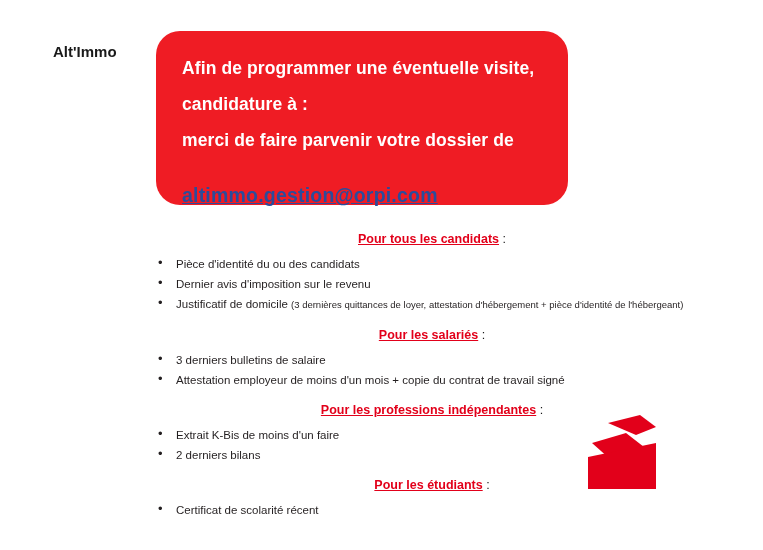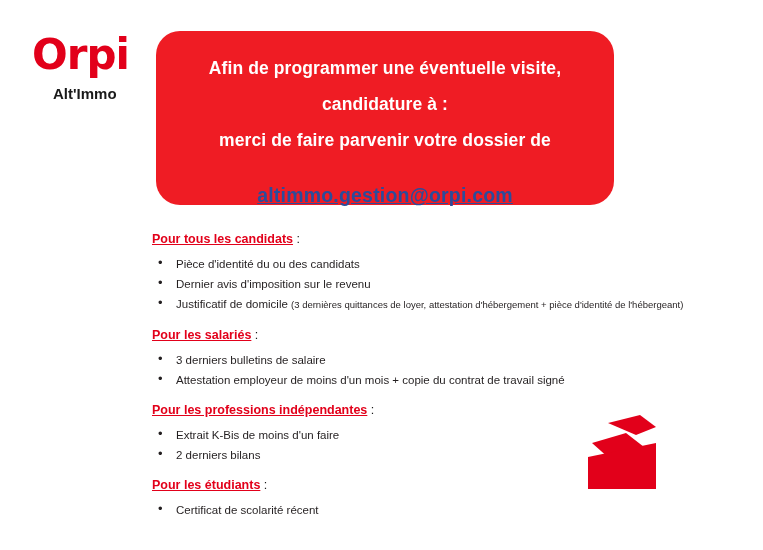--- a/index.html
+++ b/index.html
@@ -39,27 +39,27 @@
     margin-top: 9px;
     letter-spacing: 0px;
     margin-left: 21px;
   }
 
   
   .banner {
     position: absolute;
     left: 156px;
     top: 31px;
-    width: 458px;
+    width: 412px;
     height: 174px;
     background: #ef1c24;
     border-radius: 24px;
     box-sizing: border-box;
     padding: 19px 26px 0 26px;
-    text-align: center;
+    text-align: left;
   }
   .banner-line {
     color: #ffffff;
     font-family: "Liberation Sans", sans-serif;
     font-size: 17.5px;
     font-weight: bold;
     line-height: 36px;
     letter-spacing: 0.1px;
   }
   .banner-mail {
@@ -78,20 +78,21 @@
     position: absolute;
     left: 152px;
     top: 232px;
     width: 560px;
   }
   .section-head {
     color: #e2001a;
     font-size: 12.5px;
     font-weight: bold;
     margin: 0 0 9px 0;
+    text-align: center;
   }
   .section-head .underlined {
     text-decoration: underline;
   }
   .section-head .colon {
     color: #1a1a1a;
     font-weight: normal;
     text-decoration: none;
   }
   ul.items {
@@ -128,21 +129,20 @@
     height: 77px;
   }
   .folder svg {
     display: block;
   }
 </style>
 </head>
 <body>
 
 <div class="logo-block">
-  <div class="logo-word">Orpi</div>
   <div class="logo-sub">Alt'Immo</div>
 </div>
 
 <div class="banner">
   <div class="banner-line">Afin de programmer une éventuelle visite,</div>
   <div class="banner-line">candidature à :</div>
   <div class="banner-line">merci de faire parvenir votre dossier de</div>
   <a class="banner-mail" href="#">altimmo.gestion@orpi.com</a>
 </div>
 

